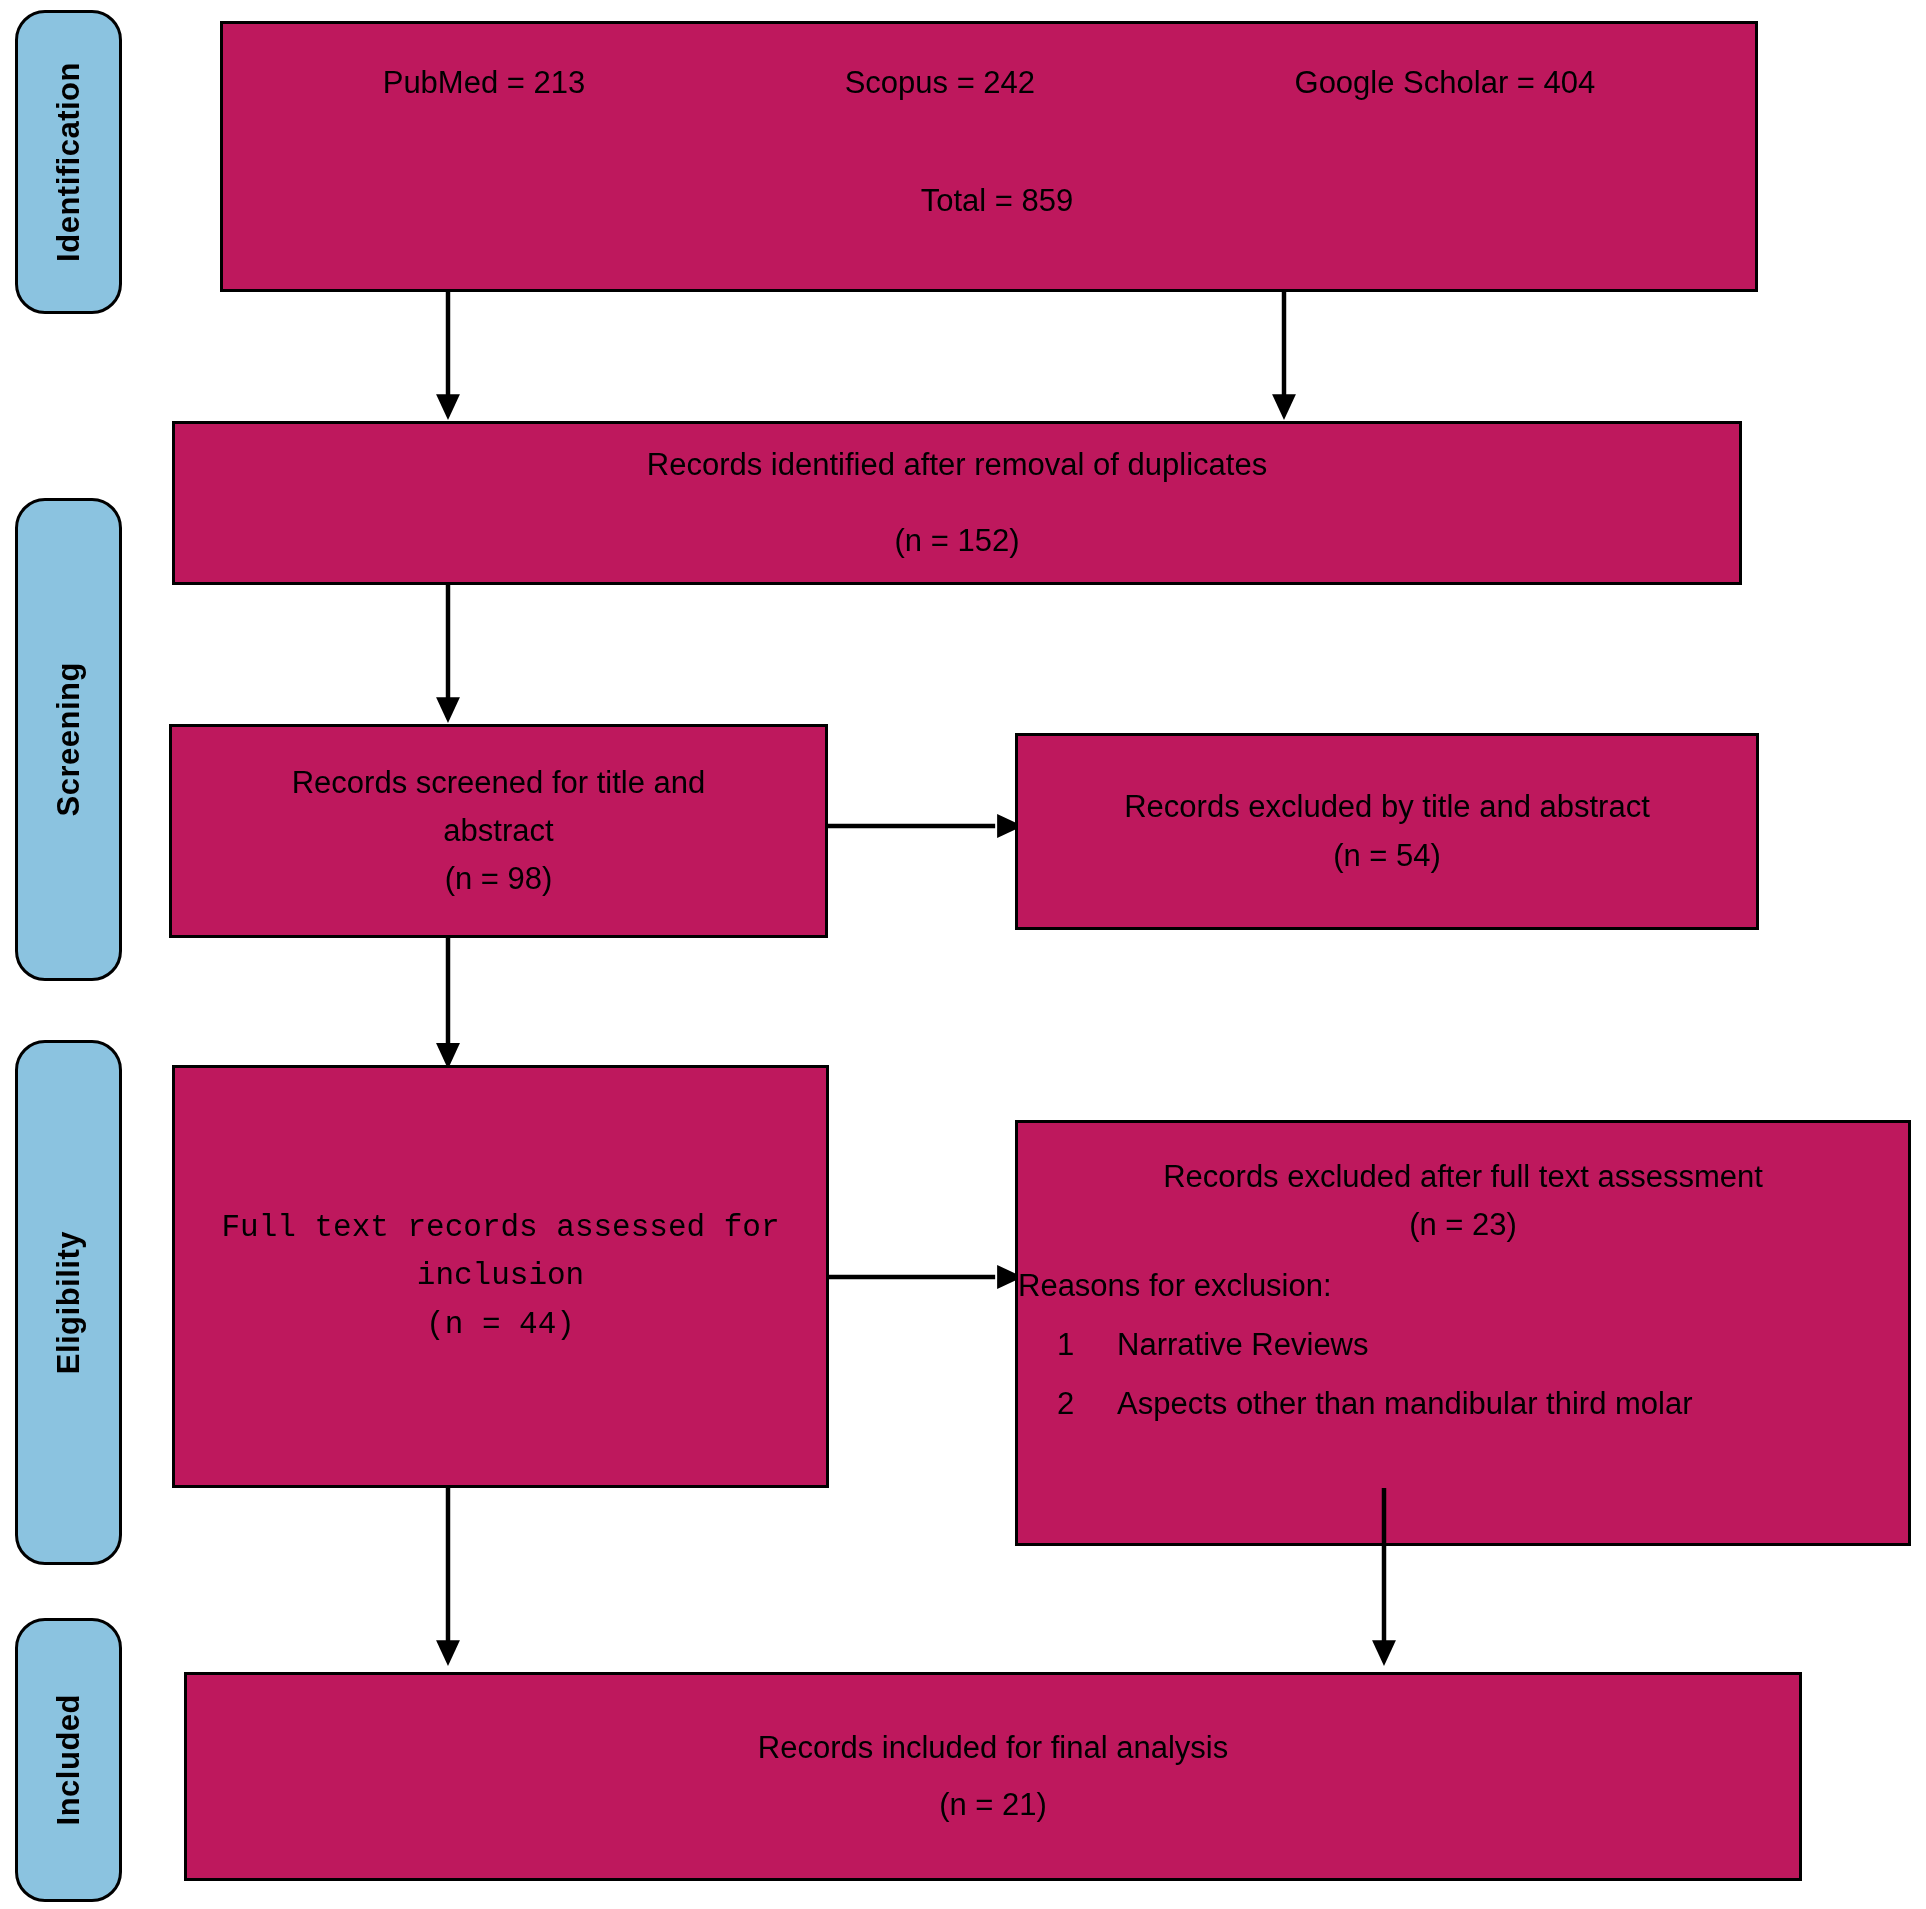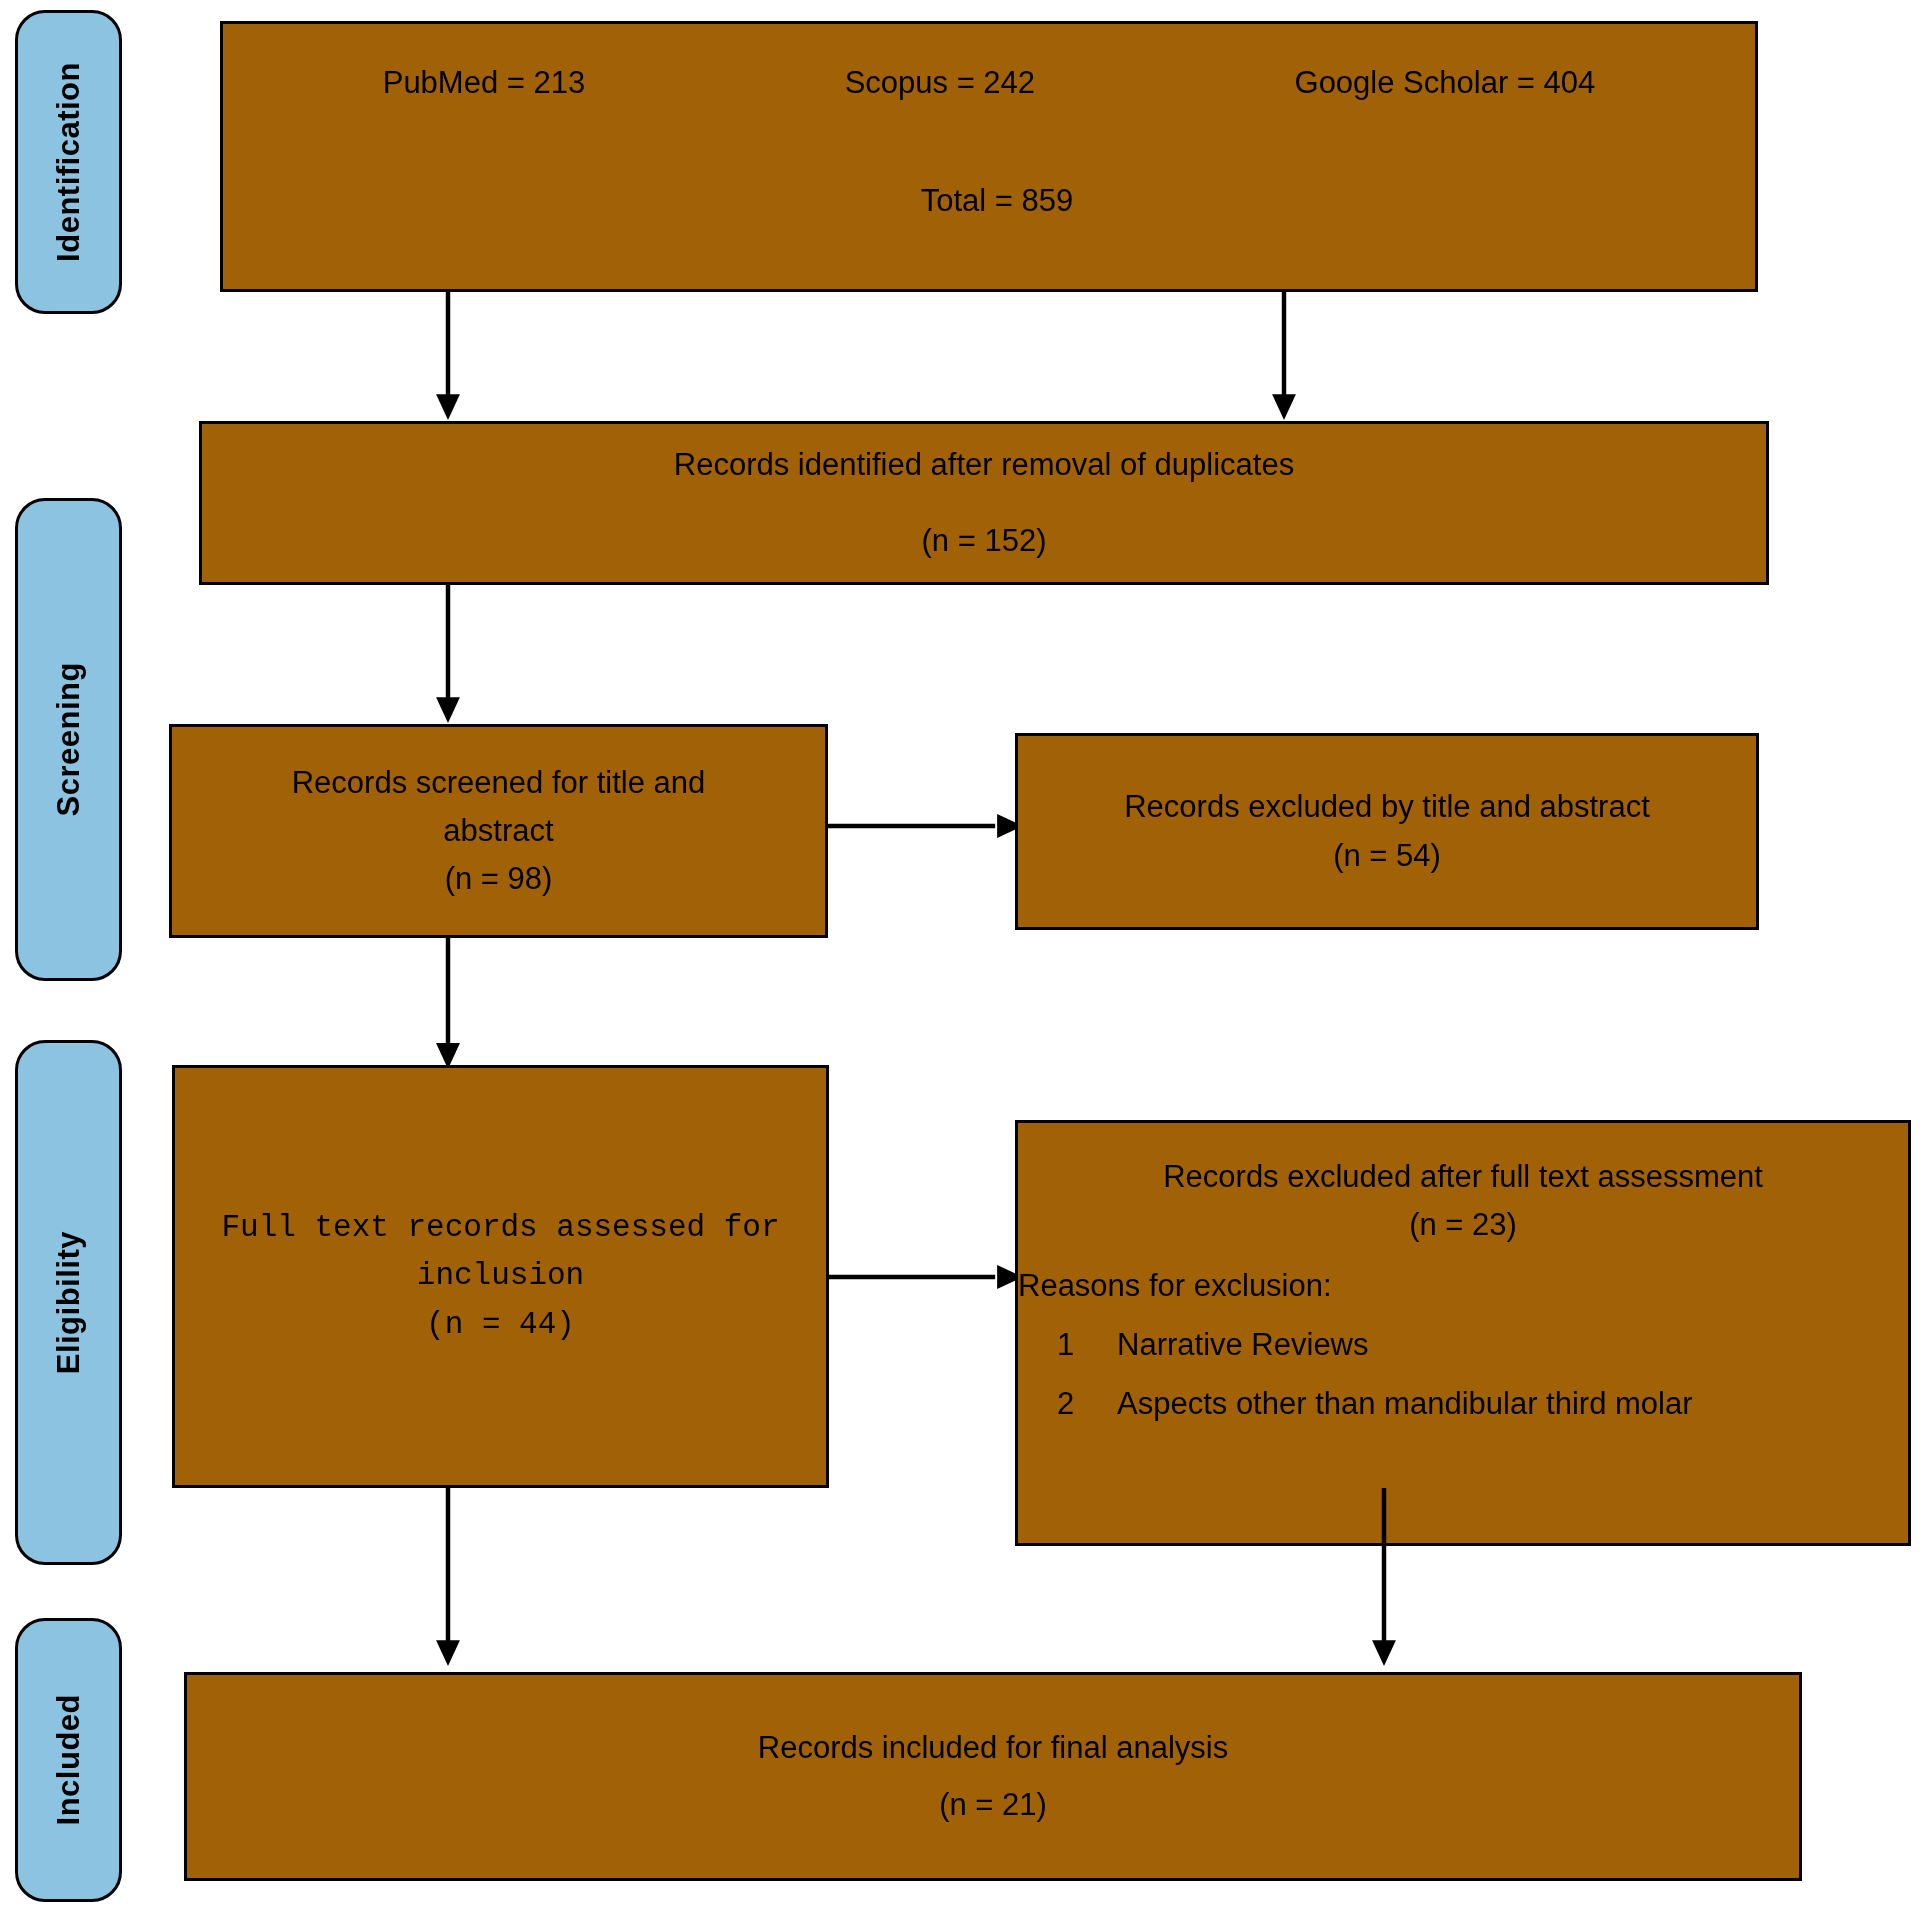--- a/index.html
+++ b/index.html
@@ -35,21 +35,21 @@
     transform: rotate(180deg);
     font-size: 31px;
     font-weight: bold;
     letter-spacing: 0.5px;
     white-space: nowrap;
   }
 
   
   .box {
     position: absolute;
-    background: #a16207;
+    background: #be185d;
     border: 3.5px solid #000000;
     box-sizing: border-box;
     display: flex;
     flex-direction: column;
     justify-content: center;
     align-items: center;
     text-align: center;
     font-size: 31px;
     line-height: 1.55;
   }
@@ -148,21 +148,21 @@
       <polygon points="40,258 16,206 64,206" fill="#000"></polygon>
     </svg>
   </div>
   <div class="arrow" style="left:1264px; top:292px;">
     <svg width="40" height="129" viewBox="0 0 80 260">
       <line x1="40" y1="0" x2="40" y2="215" stroke="#000" stroke-width="9"></line>
       <polygon points="40,258 16,206 64,206" fill="#000"></polygon>
     </svg>
   </div>
 
-  <div class="box" id="box-duplicates" style="left:199px; top:421px; width:1570px; height:164px;gap:28px;">
+  <div class="box" id="box-duplicates" style="left:172px; top:421px; width:1570px; height:164px;gap:28px;">
     <span class="line">Records identified after removal of duplicates</span>
     <span class="line">(n = 152)</span>
   </div>
 
   <div class="arrow" style="left:428px; top:585px;">
     <svg width="40" height="139" viewBox="0 0 80 280">
       <line x1="40" y1="0" x2="40" y2="236" stroke="#000" stroke-width="9"></line>
       <polygon points="40,278 16,226 64,226" fill="#000"></polygon>
     </svg>
   </div>

